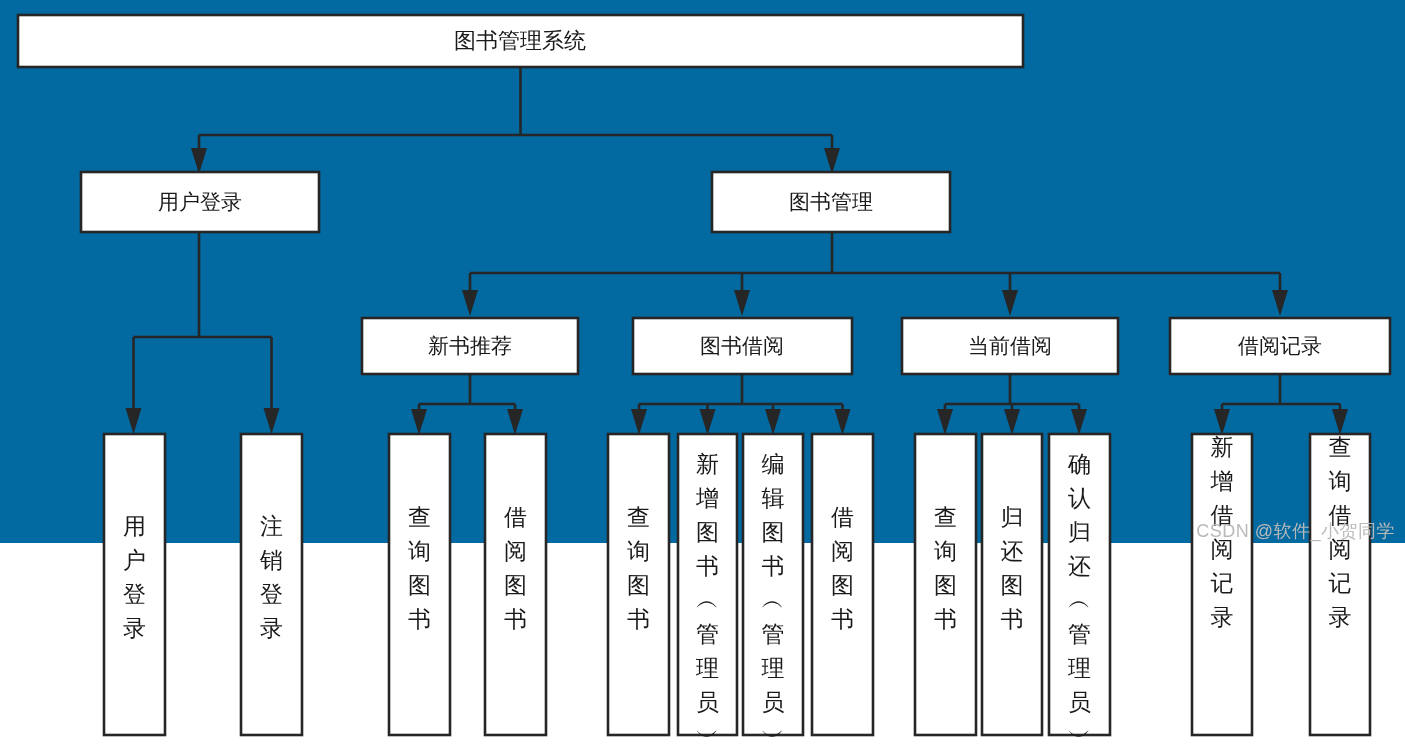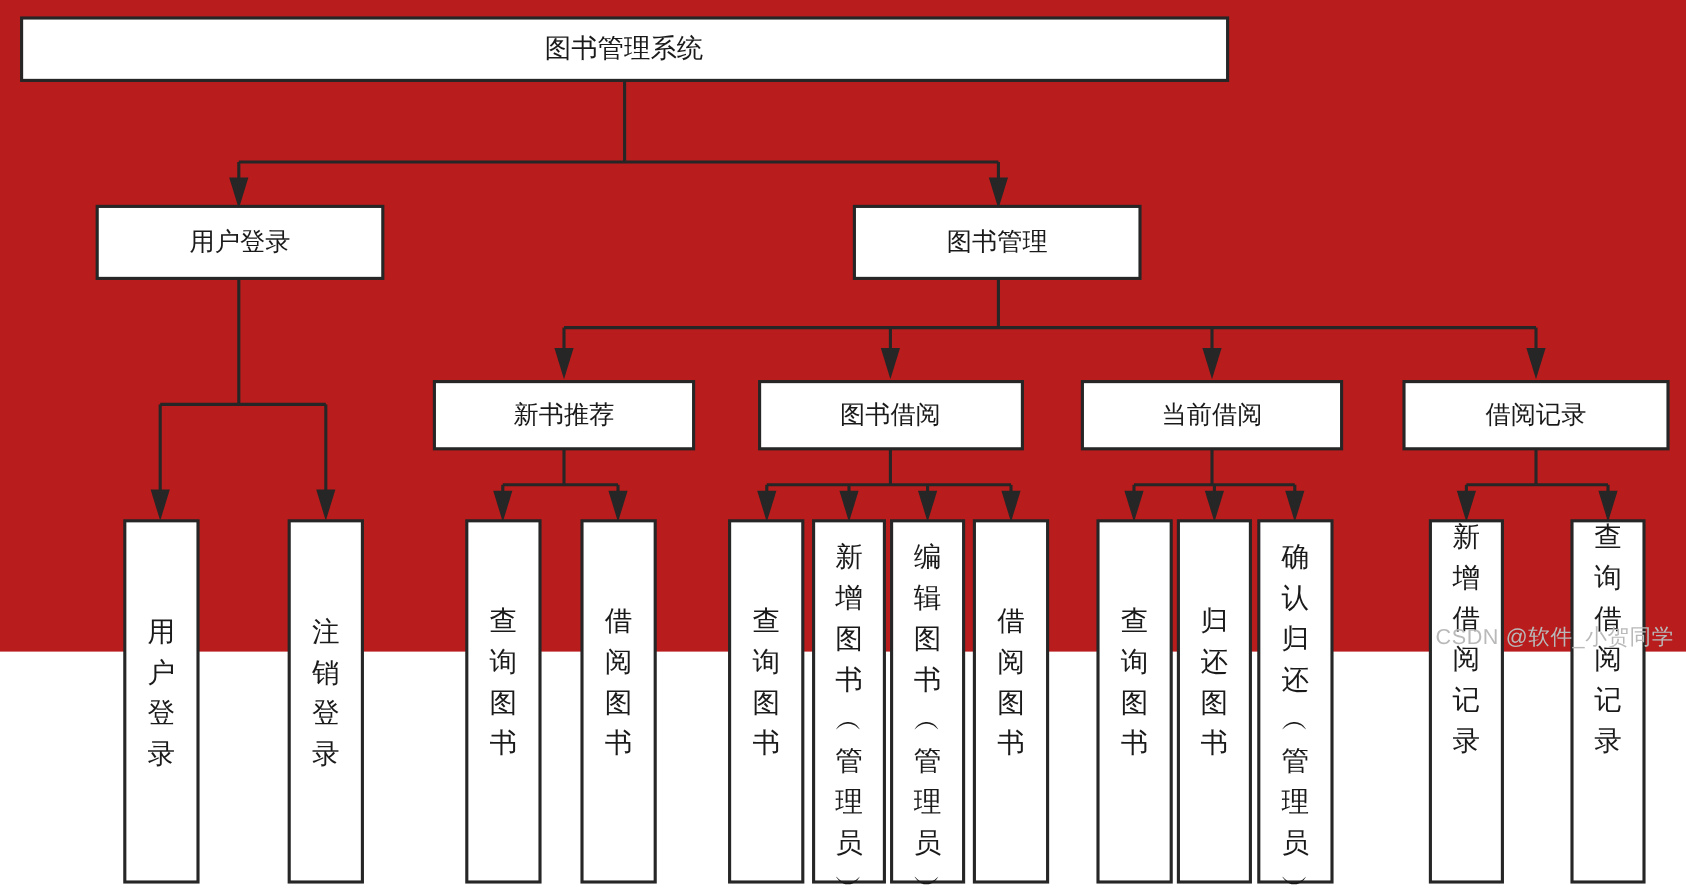--- a/index.html
+++ b/index.html
@@ -2,21 +2,21 @@
 <html><head>
 <meta charset="utf-8">
 <style>
   html,body{margin:0;padding:0;background:#ffffff;}
   body{
     width:1405px;height:747px;
     font-family:"Liberation Sans","DejaVu Sans",sans-serif;
     overflow:hidden;
     position:relative;
   }
-  #diagram-root{position:relative;width:1405px;height:543px;background:#b91c1c;}
+  #diagram-root{position:relative;width:1405px;height:543px;background:#0369a1;}
   svg.diagram{position:absolute;left:0;top:0;width:1405px;height:747px;display:block;}
 
   .node-rect{
     fill:#ffffff;
     stroke:#262626;
     stroke-width:2.6;
   }
   .node-label{
     fill:#1a1a1a;
     font-family:"Liberation Sans","DejaVu Sans",sans-serif;

